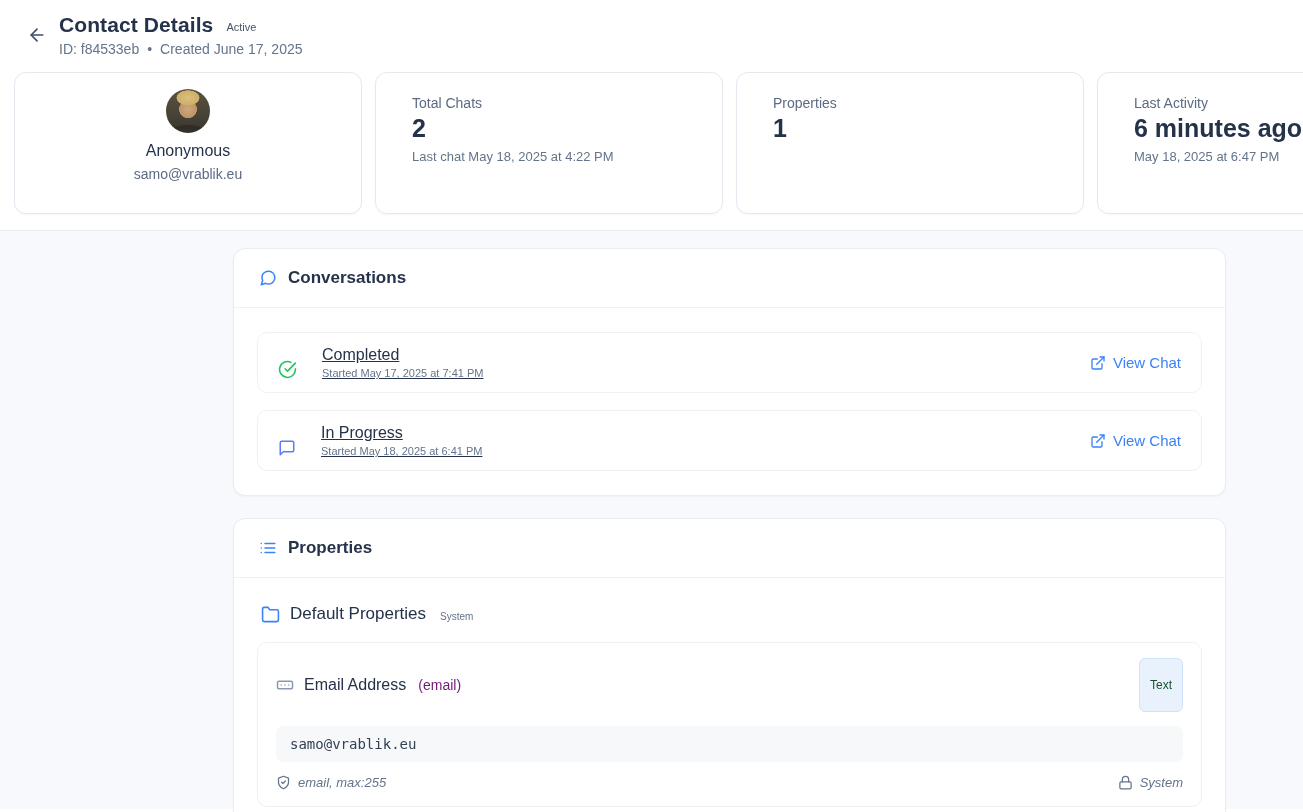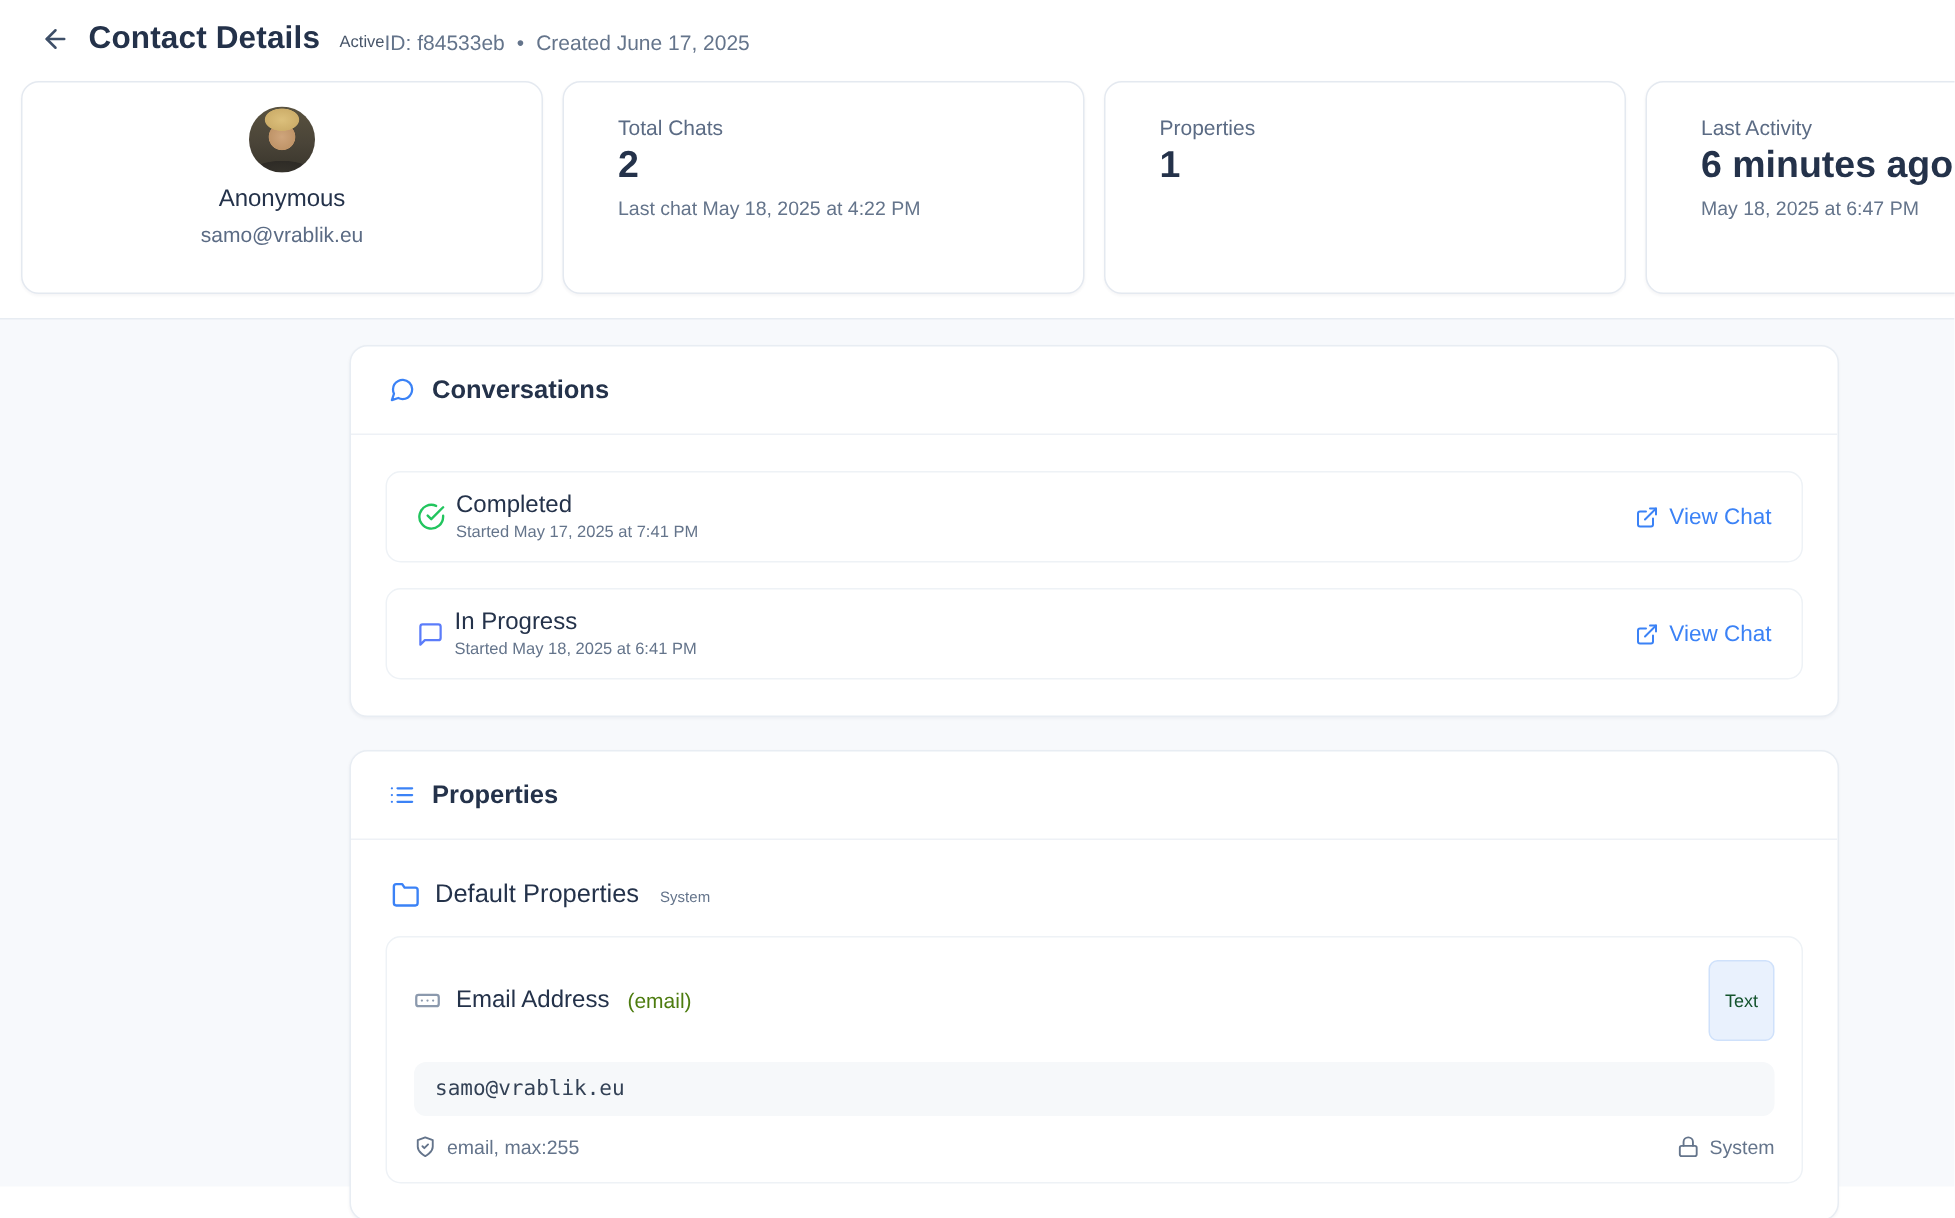--- a/index.html
+++ b/index.html
@@ -3,21 +3,21 @@
 <meta charset="utf-8">
 <style>
   * { margin:0; padding:0; box-sizing:border-box; }
   html,body { width:1303px; height:812px; overflow:hidden; background:#ffffff;
     font-family:"Liberation Sans", sans-serif; color:#24324a; }
 
   
   .page-header { display:flex; align-items:center; gap:9px; padding:13px 24px 15px 24px; background:#fff; }
   .back-btn { width:26px; height:26px; border:none; background:transparent; cursor:pointer;
     display:flex; align-items:center; justify-content:center; color:#3e4f68; flex:none; }
-  .title-block { display:flex; flex-direction:row; }
+  .title-block { display:flex; flex-direction:column; }
   .title-row { display:flex; align-items:center; gap:13px; }
   .page-title { font-size:21px; font-weight:700; color:#24324a; letter-spacing:.1px; }
   .status-text { font-size:11px; color:#475569; padding-top:3px; }
   .subtitle { font-size:14px; color:#64748b; margin-top:4px; display:flex; gap:8px; align-items:center; }
 
   
   .stats-row { display:flex; gap:13px; padding:0 14px 16px 14px; width:1460px; }
   .stat-card { width:348px; flex:none; height:142px; background:#fff; border:1px solid #e4e9f0;
     border-radius:12px; box-shadow:0 1px 2px rgba(16,24,40,.04); padding:22px 36px; }
   .stat-card.contact { display:flex; flex-direction:column; align-items:center; justify-content:flex-start; padding:16px; }
@@ -41,42 +41,42 @@
   .section-card { background:#fff; border:1px solid #e8edf3; border-radius:12px;
     box-shadow:0 1px 2px rgba(16,24,40,.04); margin-bottom:22px; overflow:hidden; }
   .section-header { display:flex; align-items:center; gap:11px; padding:19px 25px; border-bottom:1px solid #eef1f6; }
   .section-title { font-size:17px; font-weight:700; color:#24324a; }
   .section-body { padding:24px 23px; }
 
   
   .conv-item { display:flex; align-items:center; justify-content:space-between;
     border:1px solid #eef2f6; border-radius:10px; padding:13px 20px; }
   .conv-item + .conv-item { margin-top:17px; }
-  .conv-left { display:flex; align-items:center; gap:7px; }
+  .conv-left { display:flex; align-items:flex-end; gap:25px;text-decoration:underline; }
   .conv-texts { display:flex; flex-direction:column; }
   .conv-status { font-size:16px; color:#24324a; }
   .conv-started { font-size:11px; color:#64748b; margin-top:3px; }
   .view-chat { display:flex; align-items:center; gap:7px; color:#3b82f6; font-size:15px;
     text-decoration:none; cursor:pointer; background:none; border:none; font-family:inherit; }
 
   
   .group-header { display:flex; align-items:center; gap:10px; margin:2px 2px 18px 4px; }
   .group-title { font-size:17px; font-weight:400; color:#24324a; }
   .group-badge { font-size:10px; color:#64748b; padding-top:4px; margin-left:4px; }
 
   .prop-card { border:1px solid #eef2f6; border-radius:10px; padding:15px 18px 16px 18px; }
   .prop-title-row { display:flex; align-items:center; gap:10px; }
   .prop-name { font-size:16px; color:#24324a; }
-  .prop-hint { font-size:14px; color:#4d7c0f; margin-left:2px; }
+  .prop-hint { font-size:14px; color:#701a75; margin-left:2px; }
   .prop-type-badge { margin-left:auto; font-size:12px; color:#14532d; background:#e9f1fd;
     border:1px solid #cfe1fb; border-radius:6px; padding:19px 10px; }
   .prop-value-box { margin-top:14px; background:#f6f8fa; border-radius:8px; padding:10px 14px;
     font-family:"DejaVu Sans Mono", monospace; font-size:14px; color:#334155; }
   .prop-footer { display:flex; justify-content:space-between; margin-top:13px;
-    font-size:13px; color:#64748b; }
+    font-size:13px; color:#64748b;font-style:italic; }
   .foot-left, .foot-right { display:flex; align-items:center; gap:7px; }
 
   .icon { display:inline-flex; flex:none; }
   svg { display:block; }
 </style>
 </head>
 <body>
 
 <header class="page-header">
   <button class="back-btn">

